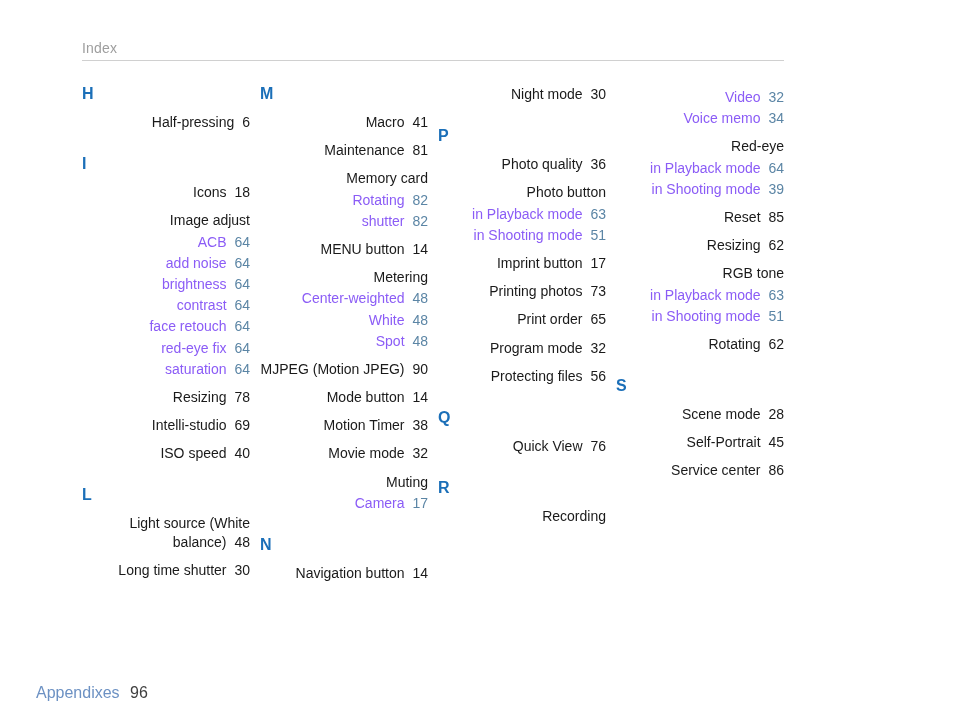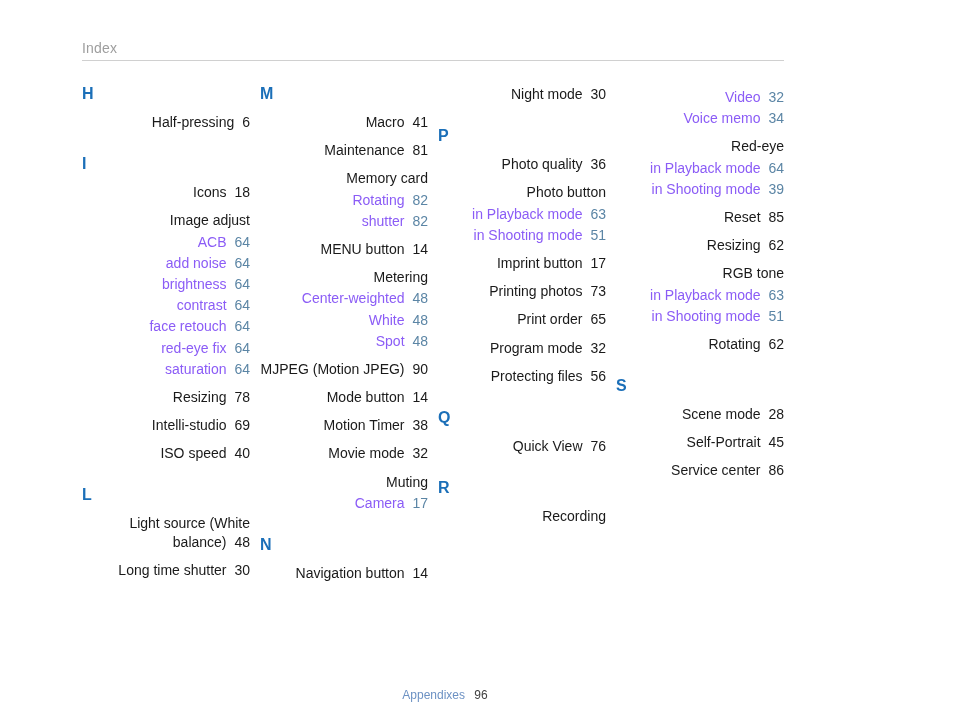--- a/index.html
+++ b/index.html
@@ -64,25 +64,24 @@
     margin-top: 3px;
     margin-left: 16px;
     margin-bottom: 3px;
     color: #5b85a5;
   }
   .sub .slabel { color: #8b5cf6; }
   .sub .spg { margin-left: 4px; color: #5b85a5; }
   .footer {
     position: absolute;
     bottom: 18px;
-    left: 12px;
+    left: 4px;
     width: 100%;
-    text-align: center;
     color: #4a6fa0;
-    font-size: 12px;
+    font-size: 16px;
   }
   .footer .fl { color: #6c91c3; }
   .footer .fn { color: #404040; margin-left: 6px; }
 </style>
 </head>
 <body>
 
 <div class="page">
 
   <div class="header">Index</div>

